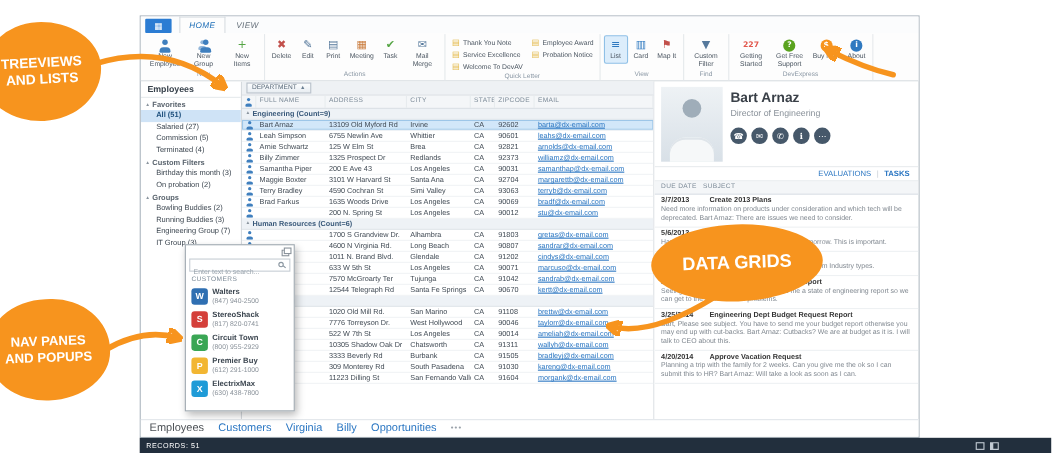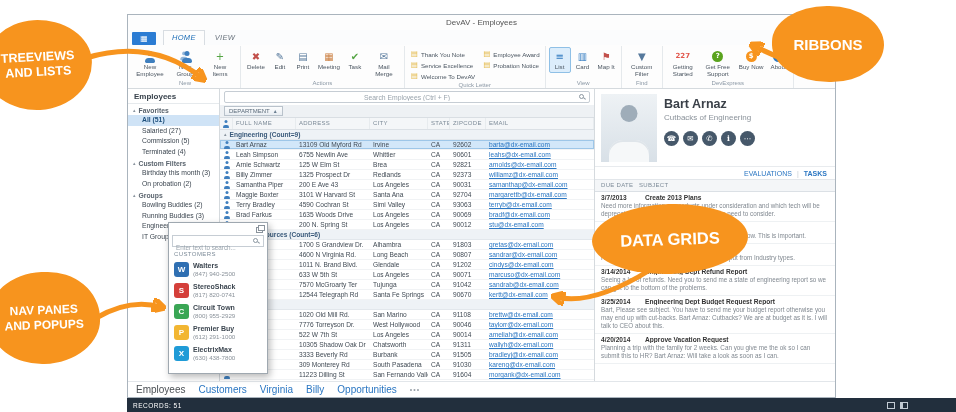--- a/index.html
+++ b/index.html
@@ -170,28 +170,20 @@
              border-radius: 50% / 50%; transform: rotate(-2deg); }
   #b-nav { left: -12px; top: 272px; width: 112px; height: 92px; font-size: 12px; line-height: 15px;
            border-radius: 50% 48% 52% 50% / 50% 52% 48% 50%; transform: rotate(-2deg); }
 </style>
 </head>
 <body>
 
 <div class="canvas">
 
   <div class="app">
-    <div class="titlebar">
-      <span class="title">DevAV - Employees</span>
-      <span class="winctl">
-        <span>–</span>
-        <span>□</span>
-        <span>✕</span>
-      </span>
-    </div>
 
     <div class="tabrow">
       <span class="appbtn">▦</span>
       <span id="tabs" style="display:flex;align-items:flex-end;gap:2px;font-style:italic;">
           <span class="tab active">HOME</span>
           <span class="tab">VIEW</span>
         </span>
     </div>
 
     <div class="ribbon" id="ribbon">
@@ -387,26 +379,20 @@
               <span>Groups</span>
             </div>
             <div class="tree-item">Bowling Buddies (2)</div>
             <div class="tree-item">Running Buddies (3)</div>
             <div class="tree-item">Engineering Group (7)</div>
             <div class="tree-item">IT Group (3)</div>
           </div>
       </div>
 
       <div class="grid-panel">
-        <div class="search-row">
-          <div class="search-box">
-            <input placeholder="Search Employees (Ctrl + F)" style="">
-            <span class="mag"></span>
-          </div>
-        </div>
         <div class="band-row">
           <span class="band-chip">
             <span>DEPARTMENT</span>
             <span class="sort">▲</span>
           </span>
         </div>
         <div class="grid-head" id="gridHead">
             <div class="gh cIco">
               <span class="pico tiny"></span>
             </div>
@@ -673,21 +659,21 @@
               <div class="gc cEmail"><span class="email">morgank@dx-email.com</span></div>
             </div>
           </div>
       </div>
 
       <div class="detail-panel">
         <div class="d-top">
           <div class="d-photo"></div>
           <div class="d-info">
             <div class="d-name">Bart Arnaz</div>
-            <div class="d-title">Cutbacks of Engineering</div>
+            <div class="d-title">Director of Engineering</div>
             <div class="d-actions" id="dActions">
                 <span class="act">
                   <span>☎</span>
                 </span>
                 <span class="act">
                   <span>✉</span>
                 </span>
                 <span class="act">
                   <span>✆</span>
                 </span>
@@ -831,23 +817,20 @@
     <path d="M86,58 Q152,38 202,78"></path>
     <path d="M812,68 Q786,62 754,46"></path>
     <path d="M650,270 Q592,306 556,297"></path>
     <path d="M96,318 Q130,298 161,307"></path>
   </svg>
 
   <div class="bubble" id="b-tree">
     <span>TREEVIEWS</span>
     <span>AND LISTS</span>
   </div>
-  <div class="bubble" id="b-ribbons">
-    <span>RIBBONS</span>
-  </div>
   <div class="bubble" id="b-grids">
     <span>DATA GRIDS</span>
   </div>
   <div class="bubble" id="b-nav">
     <span>NAV PANES</span>
     <span>AND POPUPS</span>
   </div>
 
 </div>
 

